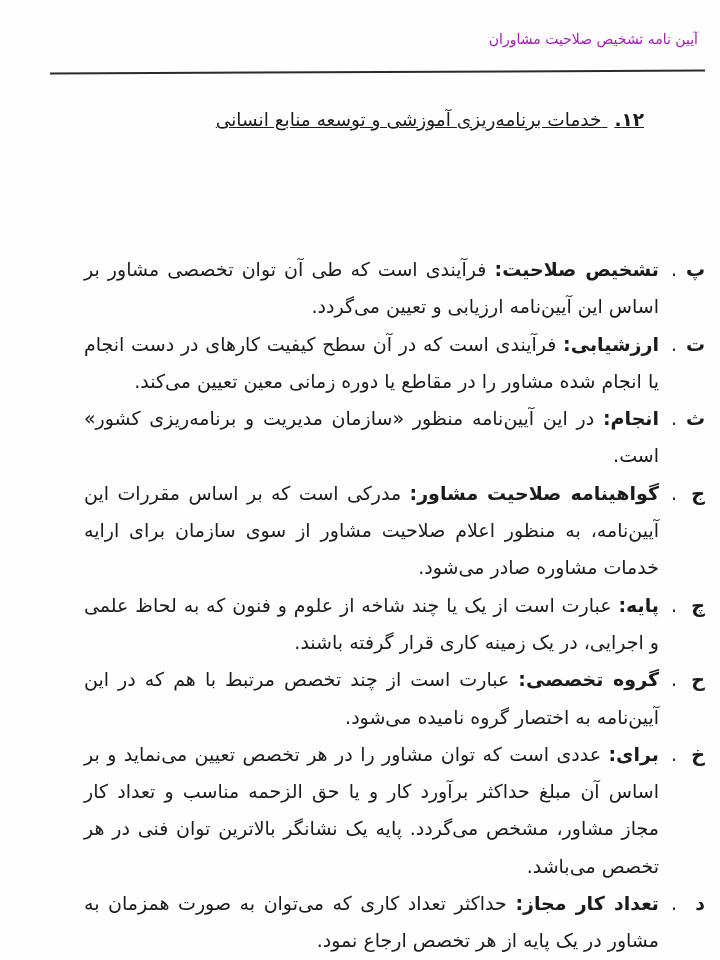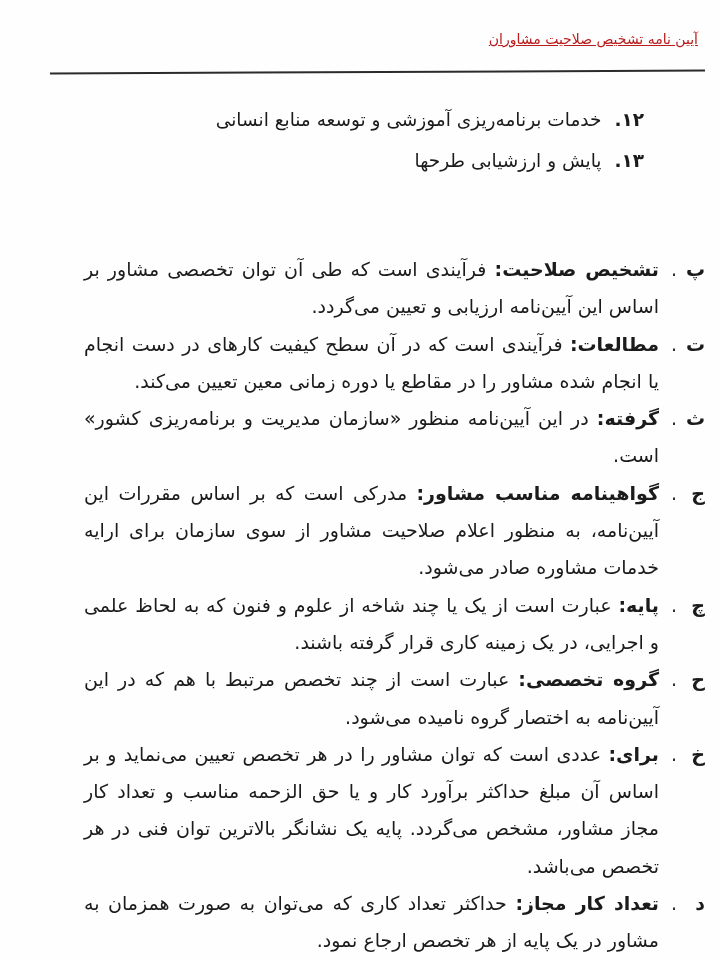--- a/index.html
+++ b/index.html
@@ -15,38 +15,38 @@
     color: #1b1b1b;
     direction: rtl;
     overflow: hidden;
   }
   
   .header-title {
     position: absolute;
     top: 31px; right: 22px;
     font-size: 14px;
     letter-spacing: 0.2px;
-    color: #b91c1c;
-    text-decoration: underline;
+    color: #a21caf;
   }
   .header-rule {
     position: absolute;
     top: 71px; left: 50px;
     width: 655px; height: 2.4px;
     background: #2b2b2b;
     transform: rotate(-0.25deg);
   }
   
   .toc {
     position: absolute;
     top: 100px; right: 76px;
     font-size: 18.5px;
     line-height: 40.6px;
-    text-align: right;
+    text-align: left;
     white-space: nowrap;
+    text-decoration: underline;
   }
   .toc-num {
     font-weight: bold;
     margin-left: 7px;
   }
   
   .defs {
     position: absolute;
     top: 251px; right: 15px; left: 60px;
     font-size: 19px;
@@ -74,24 +74,20 @@
 <div class="page">
 
   <span class="header-title">آیین نامه تشخیص صلاحیت مشاوران</span>
   <div class="header-rule"></div>
 
   <div class="toc">
     <div class="toc-row">
       <span class="toc-num">۱۲.</span>
       <span class="toc-label">خدمات برنامه‌ریزی آموزشی و توسعه منابع انسانی</span>
     </div>
-    <div class="toc-row">
-      <span class="toc-num">۱۳.</span>
-      <span class="toc-label">پایش و ارزشیابی طرحها</span>
-    </div>
   </div>
 
   <div class="defs">
 
     <div class="def-item">
       <span class="def-marker">
         <span class="def-letter">پ</span>
         <span class="def-dot">.</span>
       </span>
       <p class="def-text">
@@ -99,43 +95,43 @@
         <span>فرآیندی است که طی آن توان تخصصی مشاور بر اساس این آیین‌نامه ارزیابی و تعیین می‌گردد.</span>
       </p>
     </div>
 
     <div class="def-item">
       <span class="def-marker">
         <span class="def-letter">ت</span>
         <span class="def-dot">.</span>
       </span>
       <p class="def-text">
-        <span class="term">مطالعات:</span>
+        <span class="term">ارزشیابی:</span>
         <span>فرآیندی است که در آن سطح کیفیت کارهای در دست انجام یا انجام شده مشاور را در مقاطع یا دوره زمانی معین تعیین می‌کند.</span>
       </p>
     </div>
 
     <div class="def-item">
       <span class="def-marker">
         <span class="def-letter">ث</span>
         <span class="def-dot">.</span>
       </span>
       <p class="def-text">
-        <span class="term">گرفته:</span>
+        <span class="term">انجام:</span>
         <span>در این آیین‌نامه منظور «سازمان مدیریت و برنامه‌ریزی کشور» است.</span>
       </p>
     </div>
 
     <div class="def-item">
       <span class="def-marker">
         <span class="def-letter">ج</span>
         <span class="def-dot">.</span>
       </span>
       <p class="def-text">
-        <span class="term">گواهینامه مناسب مشاور:</span>
+        <span class="term">گواهینامه صلاحیت مشاور:</span>
         <span>مدرکی است که بر اساس مقررات این آیین‌نامه، به منظور اعلام صلاحیت مشاور از سوی سازمان برای ارایه خدمات مشاوره صادر می‌شود.</span>
       </p>
     </div>
 
     <div class="def-item">
       <span class="def-marker">
         <span class="def-letter">چ</span>
         <span class="def-dot">.</span>
       </span>
       <p class="def-text">

